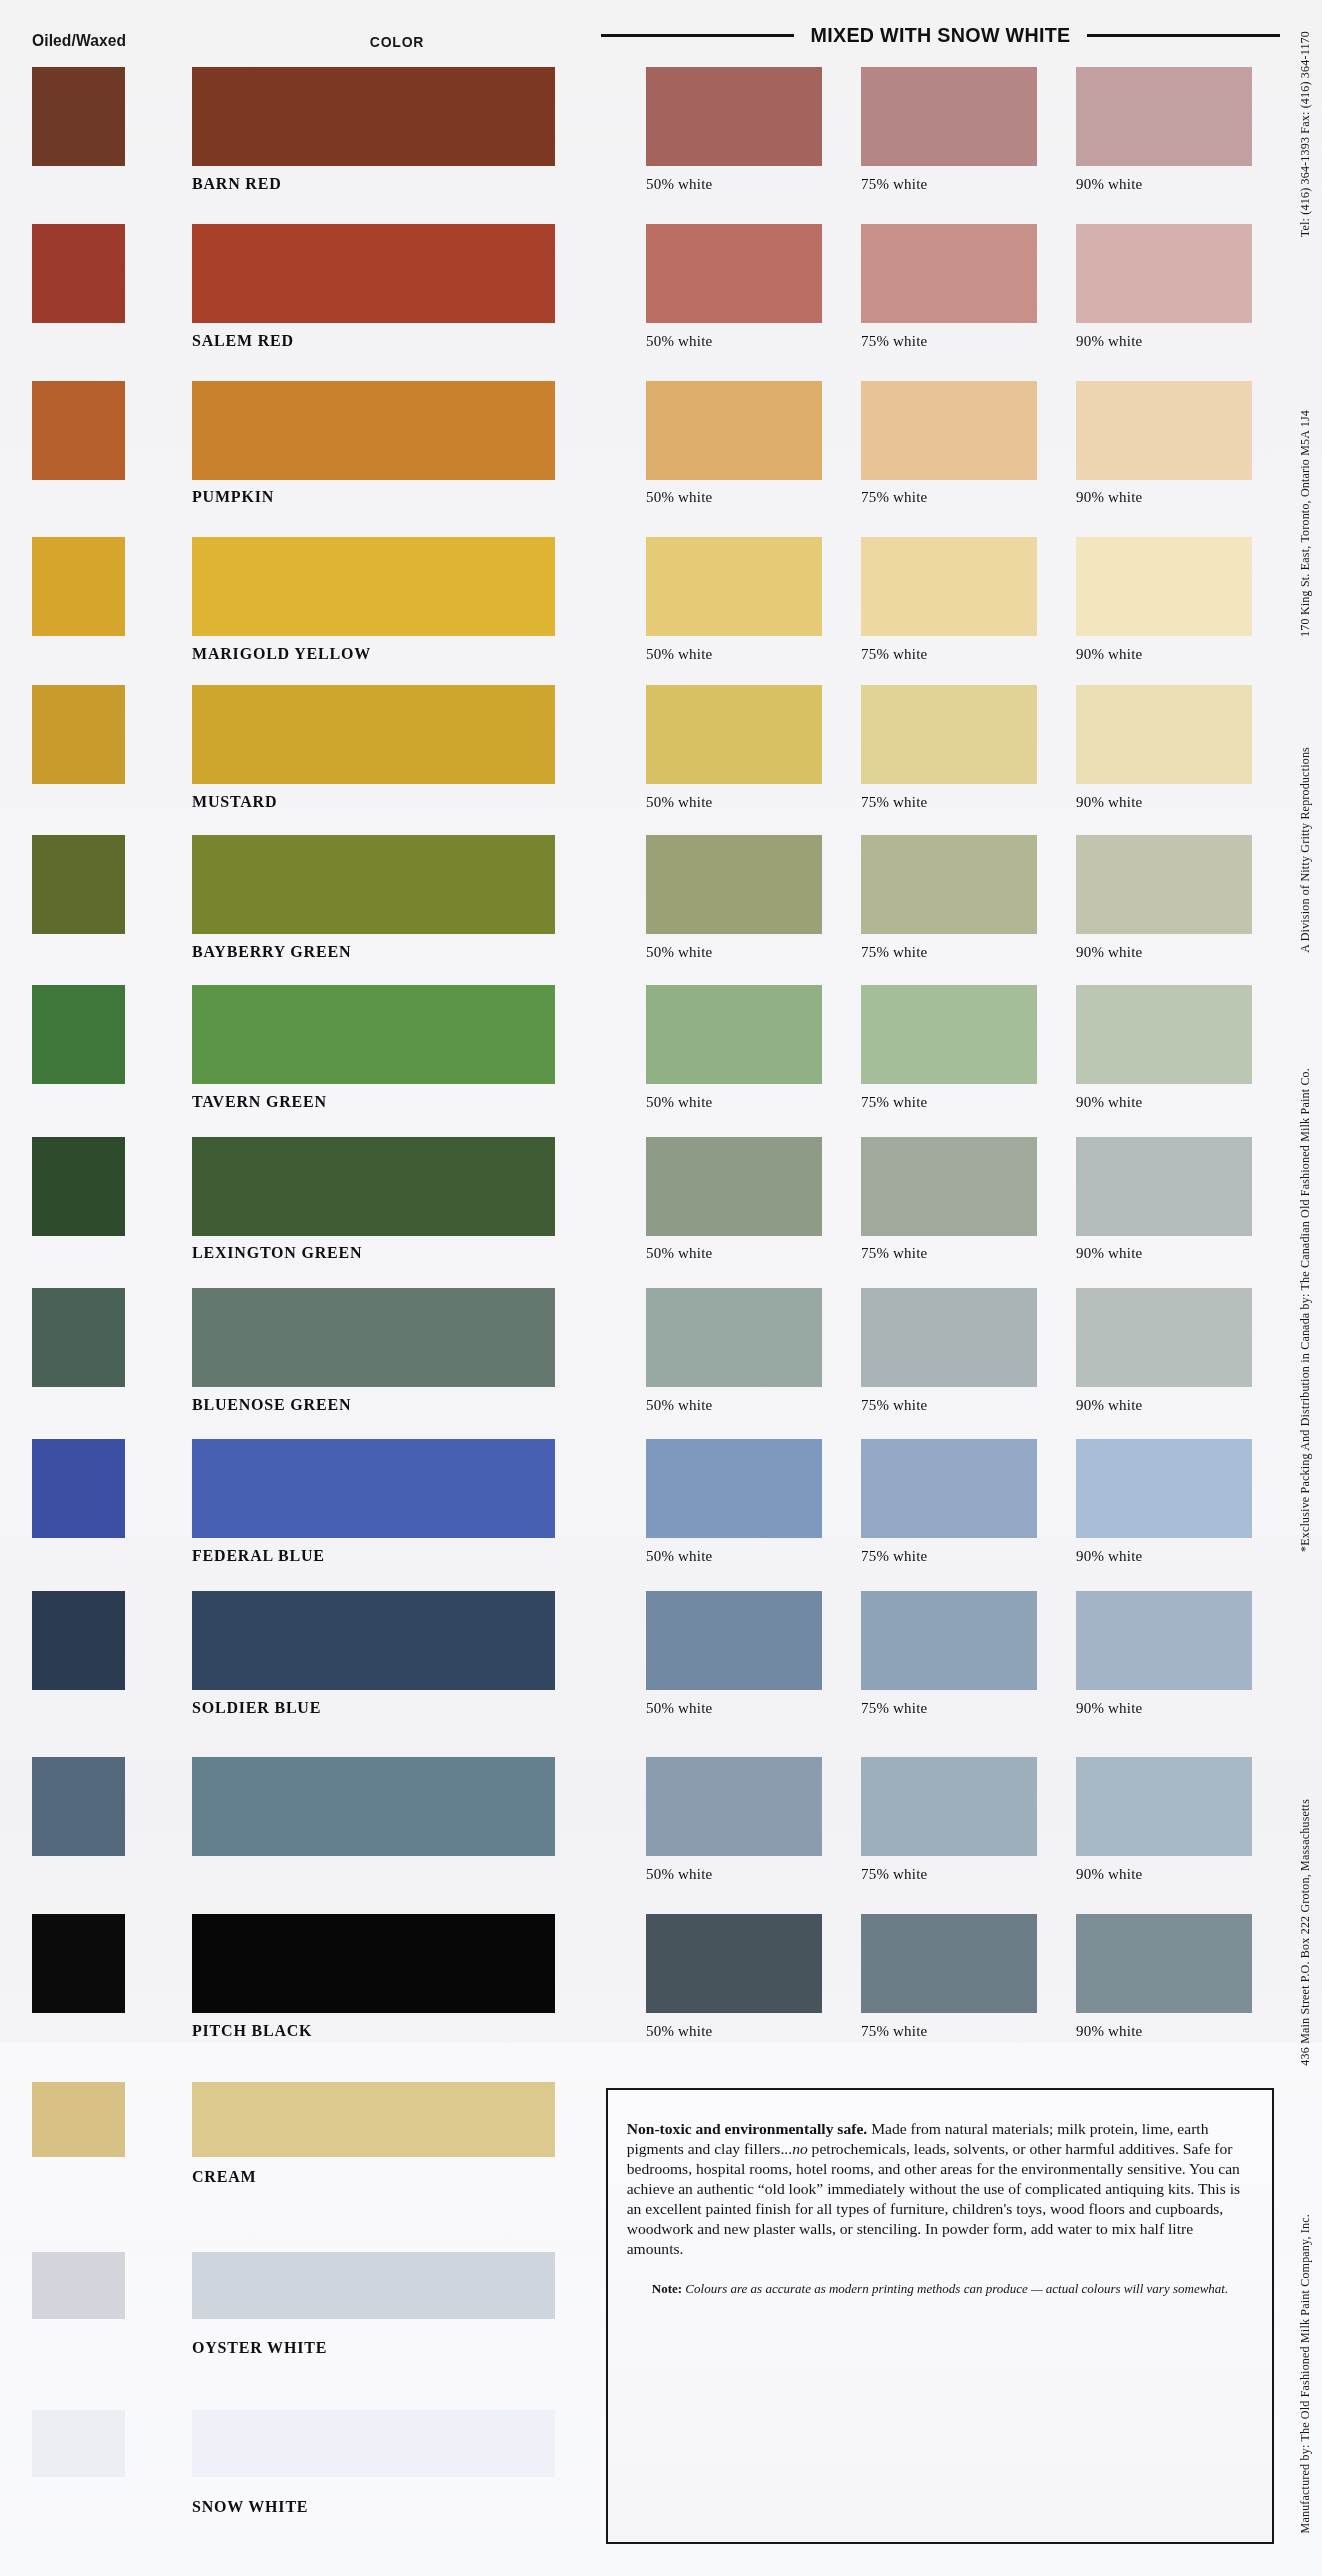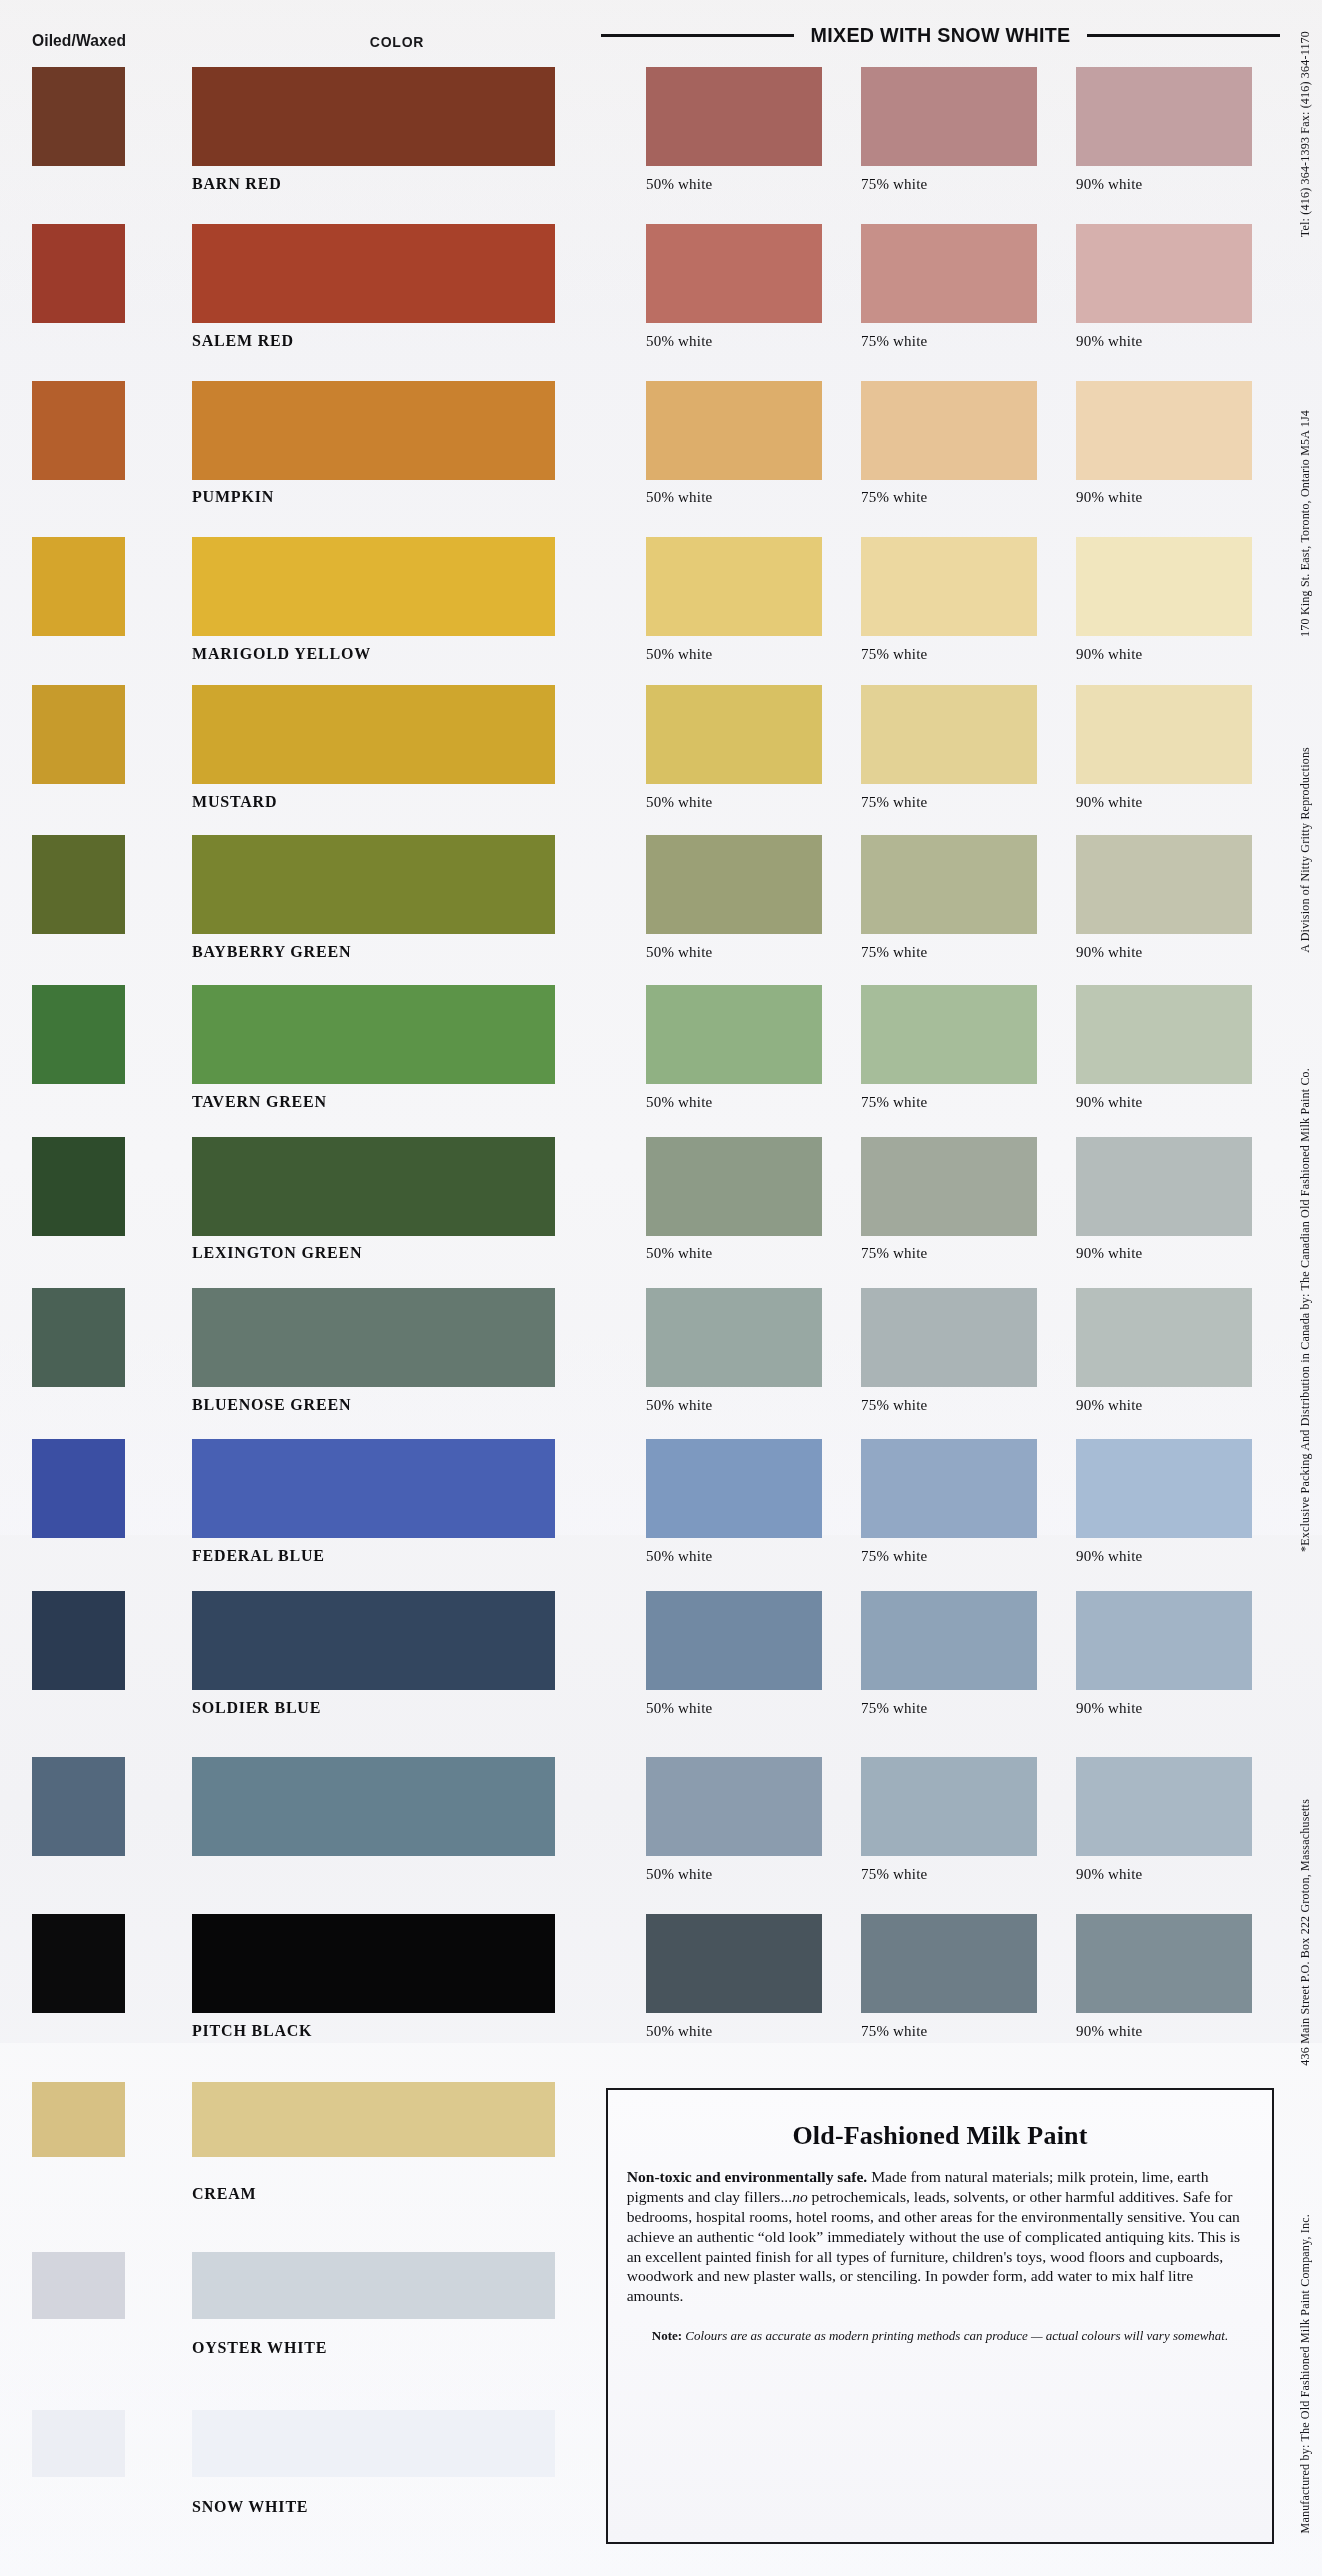--- a/index.html
+++ b/index.html
@@ -278,21 +278,21 @@
       <div class="sw sw-m2" style="top: 1914px; height: 99px; background: rgb(109, 125, 135);"></div>
       <div class="sw sw-m3" style="top: 1914px; height: 99px; background: rgb(126, 142, 150);"></div>
       <div class="lbl lbl-name" style="top: 2022px;">PITCH BLACK</div>
       <div class="lbl lbl-pct lbl-p1" style="top: 2023px;">50% white</div>
       <div class="lbl lbl-pct lbl-p2" style="top: 2023px;">75% white</div>
       <div class="lbl lbl-pct lbl-p3" style="top: 2023px;">90% white</div>
     </div>
     <div class="row" style="top: 0px;">
       <div class="sw sw-oiled" style="top: 2082px; height: 75px; background: rgb(215, 193, 132);"></div>
       <div class="sw sw-main" style="top: 2082px; height: 75px; background: rgb(220, 201, 142);"></div>
-      <div class="lbl lbl-name" style="top: 2168px; margin-top: 17px;">CREAM</div>
+      <div class="lbl lbl-name" style="top: 2168px;">CREAM</div>
     </div>
     <div class="row" style="top: 0px;">
       <div class="sw sw-oiled" style="top: 2252px; height: 67px; background: rgb(211, 213, 221);"></div>
       <div class="sw sw-main" style="top: 2252px; height: 67px; background: rgb(206, 213, 220);"></div>
       <div class="lbl lbl-name" style="top: 2339px;">OYSTER WHITE</div>
     </div>
     <div class="row" style="top: 0px;">
       <div class="sw sw-oiled" style="top: 2410px; height: 67px; background: rgb(236, 238, 244);"></div>
       <div class="sw sw-main" style="top: 2410px; height: 67px; background: rgb(238, 241, 247);"></div>
       <div class="lbl lbl-name" style="top: 2498px;">SNOW WHITE</div>
@@ -302,21 +302,20 @@
 <div class="side" id="side">
     <div class="side-line" style="top: 31px;">Tel: (416) 364-1393   Fax: (416) 364-1170</div>
     <div class="side-line" style="top: 410px;">170 King St. East, Toronto, Ontario M5A 1J4</div>
     <div class="side-line" style="top: 747px;">A Division of Nitty Gritty Reproductions</div>
     <div class="side-line" style="top: 1068px;">*Exclusive Packing And Distribution in Canada by: The Canadian Old Fashioned Milk Paint Co.</div>
     <div class="side-line" style="top: 1799px;">436 Main Street   P.O. Box 222   Groton, Massachusetts</div>
     <div class="side-line" style="top: 2214px;">Manufactured by: The Old Fashioned Milk Paint Company, Inc.</div>
   </div>
 
 <div class="infobox">
-  <div class="ib-title">Old-Fashioned Milk Paint</div>
   <div class="ib-body">
     <b>Non-toxic and environmentally safe.</b><span> Made from natural materials; milk protein, lime, earth pigments and clay fillers...</span><i>no</i><span> petrochemicals, leads, solvents, or other harmful additives. Safe for bedrooms, hospital rooms, hotel rooms, and other areas for the environmentally sensitive. You can achieve an authentic “old look” immediately without the use of complicated antiquing kits. This is an excellent painted finish for all types of furniture, children's toys, wood floors and cupboards, woodwork and new plaster walls, or stenciling. In powder form, add water to mix half litre amounts.</span>
   </div>
   <div class="ib-note">
     <b>Note:</b><span> Colours are as accurate as  modern printing methods can produce — actual colours will vary somewhat.</span>
   </div>
 </div>
 
 
 </body></html>

